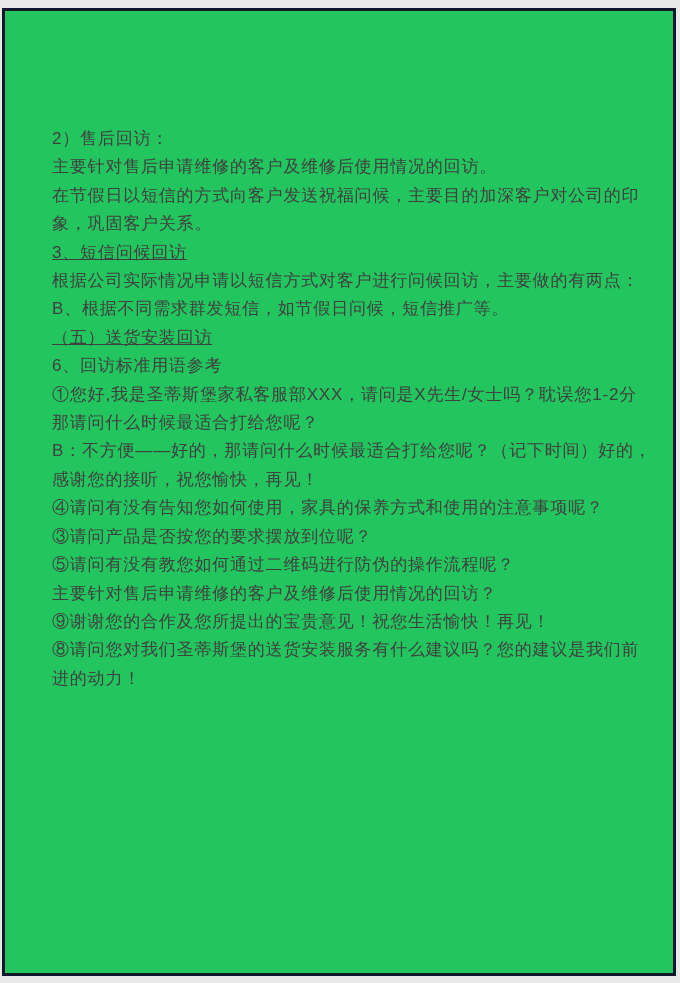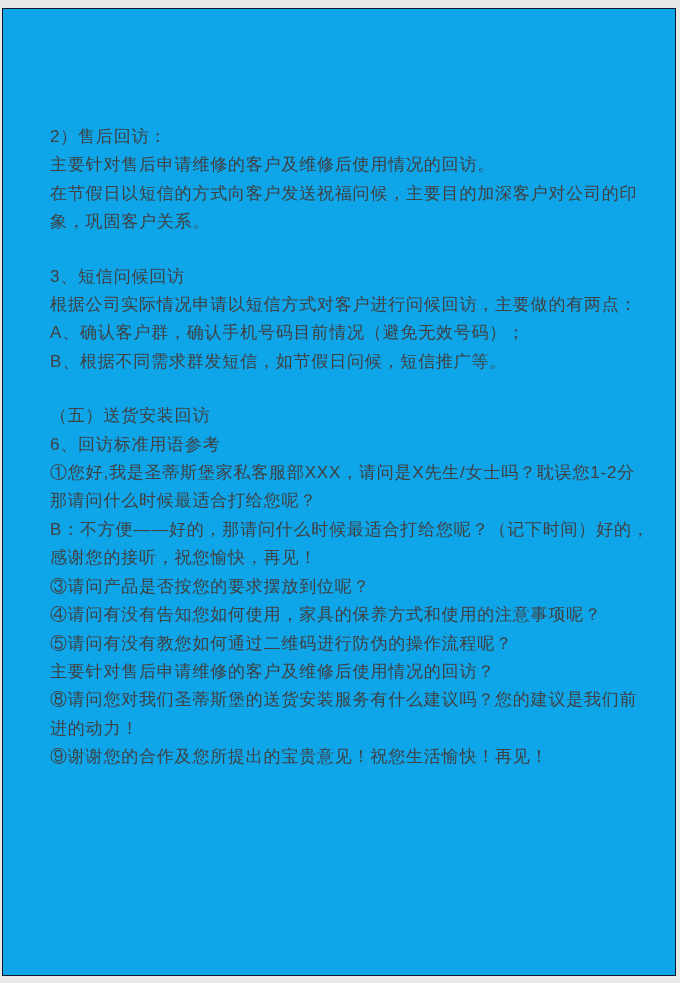--- a/index.html
+++ b/index.html
@@ -19,66 +19,65 @@
     width: 680px;
     height: 983px;
     background: #e9e9e9;
   }
   .page {
     position: absolute;
     left: 2px;
     top: 8px;
     width: 674px;
     height: 968px;
-    background: #0ea5e9;
-    border: 1px solid #0f172a;
+    background: #22c55e;
+    border: 3px solid #0f172a;
     box-sizing: border-box;
     overflow: hidden;
   }
   .doc-body {
     position: absolute;
     left: 47px;
     top: 114px;
     width: 600px;
     color: #404040;
     font-size: 17px;
     line-height: 28.4px;
     letter-spacing: 0.8px;
   }
   .para {
     white-space: pre-line;
     margin: 0;
   }
   .para.gap {
-    margin-top: 26px;
+    text-decoration: underline;
   }
 </style>
 </head>
 <body>
 
 <div class="canvas">
   <div class="page">
     <div class="doc-body" id="doc-body">
 
     <div class="para">2）售后回访：</div>
         <div class="para">主要针对售后申请维修的客户及维修后使用情况的回访。</div>
         <div class="para">在节假日以短信的方式向客户发送祝福问候，主要目的加深客户对公司的印
 象，巩固客户关系。</div>
         <div class="para gap">3、短信问候回访</div>
         <div class="para">根据公司实际情况申请以短信方式对客户进行问候回访，主要做的有两点：</div>
-        <div class="para">A、确认客户群，确认手机号码目前情况（避免无效号码）；</div>
         <div class="para">B、根据不同需求群发短信，如节假日问候，短信推广等。</div>
         <div class="para gap">（五）送货安装回访</div>
         <div class="para">6、回访标准用语参考</div>
         <div class="para">①您好,我是圣蒂斯堡家私客服部XXX，请问是X先生/女士吗？耽误您1-2分
 那请问什么时候最适合打给您呢？</div>
         <div class="para">B：不方便——好的，那请问什么时候最适合打给您呢？（记下时间）好的，
 感谢您的接听，祝您愉快，再见！</div>
+        <div class="para">④请问有没有告知您如何使用，家具的保养方式和使用的注意事项呢？</div>
         <div class="para">③请问产品是否按您的要求摆放到位呢？</div>
-        <div class="para">④请问有没有告知您如何使用，家具的保养方式和使用的注意事项呢？</div>
         <div class="para">⑤请问有没有教您如何通过二维码进行防伪的操作流程呢？</div>
         <div class="para">主要针对售后申请维修的客户及维修后使用情况的回访？</div>
+        <div class="para">⑨谢谢您的合作及您所提出的宝贵意见！祝您生活愉快！再见！</div>
         <div class="para">⑧请问您对我们圣蒂斯堡的送货安装服务有什么建议吗？您的建议是我们前
 进的动力！</div>
-        <div class="para">⑨谢谢您的合作及您所提出的宝贵意见！祝您生活愉快！再见！</div>
       </div>
   </div>
 </div>
 
 </body></html>

